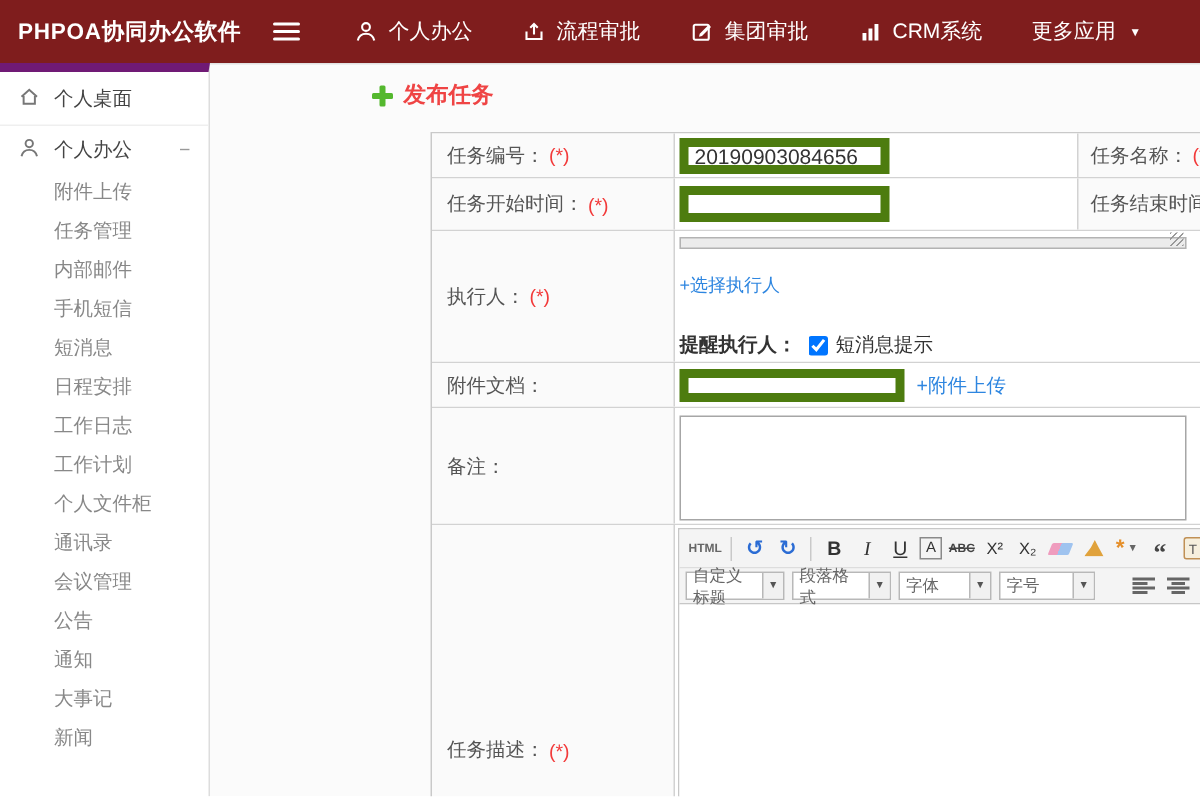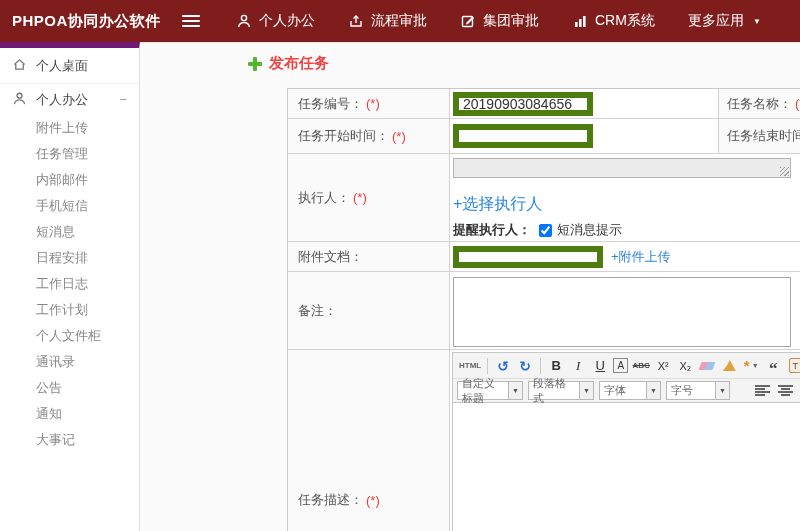--- a/index.html
+++ b/index.html
@@ -52,22 +52,22 @@
 
   .txt-input { height:24px; border:6px solid #4d7c0f; font-size:14px; padding:0 4px; color:#333;
                font-family:"Liberation Sans","DejaVu Sans",sans-serif; }
   .w140 { width:140px; } .w150 { width:150px; height:22px; }
 
   .col { display:flex; flex-direction:column; align-items:flex-start; justify-content:center; padding:4px 0 2px 3px; }
   .exec-box { width:338px; height:48px; background:#ececec; border:1px solid #b3b3b3; position:relative; }
   .grip { position:absolute; right:1px; bottom:1px; width:9px; height:9px;
           background:repeating-linear-gradient(135deg,#999 0 1px,transparent 1px 3px); }
   .link { color:#2e86e0; text-decoration:none; cursor:pointer; }
-  .sm { font-size:16px; margin-top:16px; }
-  .remind-line { display:flex; align-items:center; margin-top:6px; font-size:13px; color:#333; }
+  .sm { font-size:12px; margin-top:16px; }
+  .remind-line { display:flex; align-items:center; margin-top:22px; font-size:13px; color:#333; }
   .remind-label { font-weight:bold; }
   .remind-line input { margin:0 5px 0 8px; }
   .remark-box { width:338px; height:70px; background:#fff; border:1px solid #a6a6a6; position:relative; }
 
   
   .cell-editor { flex:1; background:#fff; padding:2px; display:flex; flex-direction:column; }
   .editor { flex:1; border:1px solid #c7c7c7; display:flex; flex-direction:column; }
   .tb-row { background:#f4f4f4; display:flex; align-items:center; padding:0 4px; }
   .tb-row1 { height:26px; border-bottom:1px solid #ddd; }
   .tb-row2 { height:24px; border-bottom:1px solid #c7c7c7; }
@@ -188,23 +188,25 @@
     <div class="side-sub">附件上传</div>
     <div class="side-sub">任务管理</div>
     <div class="side-sub">内部邮件</div>
     <div class="side-sub">手机短信</div>
     <div class="side-sub">短消息</div>
     <div class="side-sub">日程安排</div>
     <div class="side-sub">工作日志</div>
     <div class="side-sub">工作计划</div>
     <div class="side-sub">个人文件柜</div>
     <div class="side-sub">通讯录</div>
+    <div class="side-sub">会议管理</div>
     <div class="side-sub">公告</div>
     <div class="side-sub">通知</div>
     <div class="side-sub">大事记</div>
+    <div class="side-sub">新闻</div>
   </div>
 
   <div class="main">
     <div class="page-title">
       <span class="plus-icon"></span>
       <span class="page-title-text">发布任务</span>
     </div>
 
     <div class="form">
 

